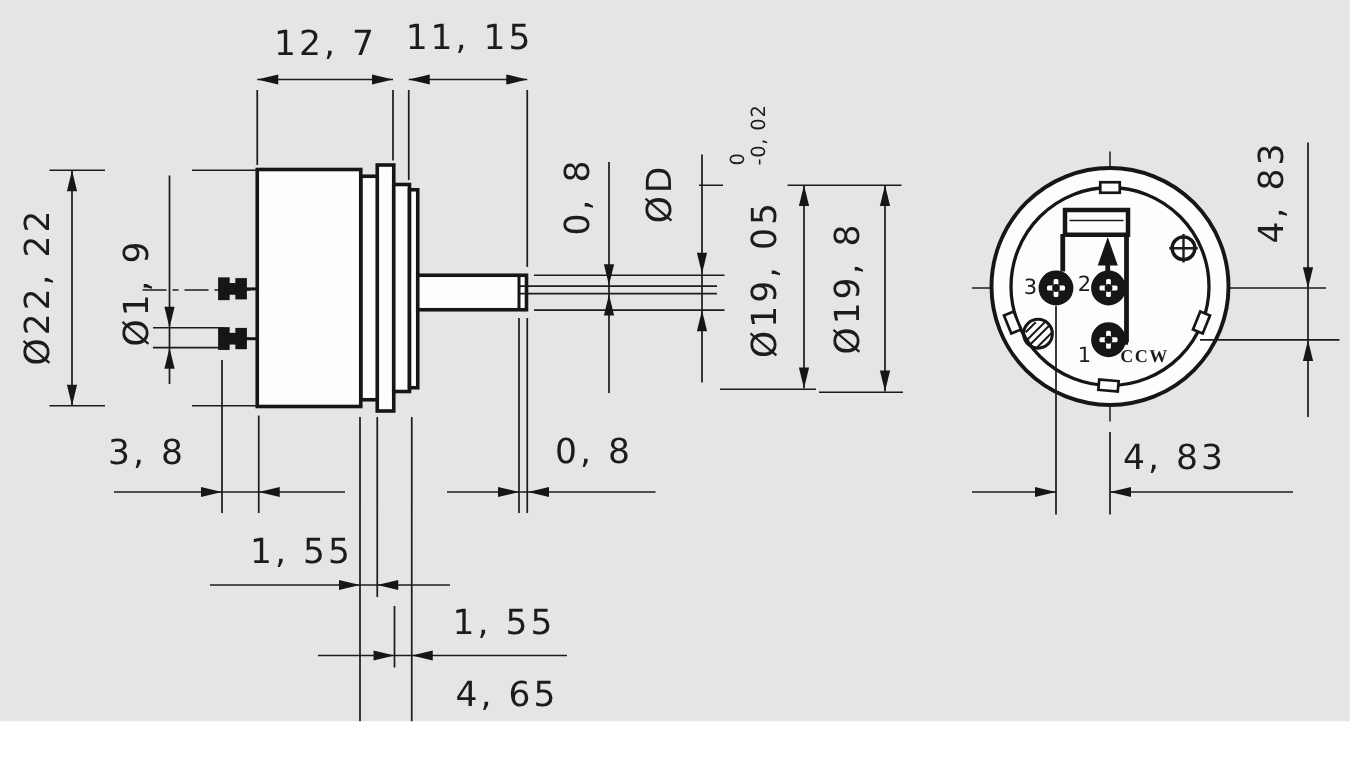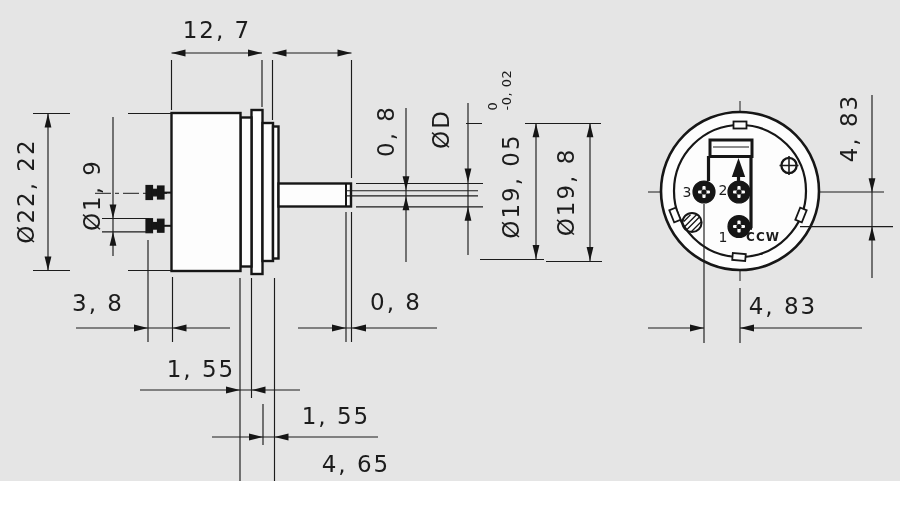--- a/index.html
+++ b/index.html
@@ -12,21 +12,21 @@
     position:absolute;white-space:nowrap;font-size:23px;letter-spacing:2px;
     color:#1c1c1c;transform:translate(-50%,-50%);line-height:1;
   }
   .rot{transform:translate(-50%,-50%) rotate(-90deg);}
   .tolbox{
     position:absolute;transform:translate(-50%,-50%) rotate(-90deg);
     display:flex;flex-direction:column;align-items:flex-start;
     font-size:13px;letter-spacing:.5px;line-height:1.1;white-space:nowrap;
   }
   .pin-num{font-size:14px;letter-spacing:0;}
-  .ccw{font-size:12px;font-weight:bold;letter-spacing:1px;}
+  .ccw{font-size:12px;font-weight:bold;letter-spacing:1px;font-family:Liberation Serif, serif;}
   svg .obj{stroke:#161616;stroke-width:2.4;fill:#fdfdfd;}
   svg .objf{stroke:#161616;stroke-width:1.2;fill:#161616;}
   svg .thin{stroke:#1c1c1c;stroke-width:1.15;fill:none;}
   svg .med{stroke:#161616;stroke-width:2;fill:none;}
   svg .thick3{stroke:#161616;stroke-width:3.2;fill:none;}
   svg .dash{stroke:#1c1c1c;stroke-width:1;fill:none;stroke-dasharray:16 4 4 4;}
   svg .arr{fill:#161616;stroke:none;}
   svg .hatch{stroke:#161616;stroke-width:1.3;fill:none;}
 </style>
 </head>
@@ -191,26 +191,27 @@
 
     <g>
       <polygon class="arr" points="872,192.2 868.6,178.2 875.4,178.2"></polygon>
       <polygon class="arr" points="872,226.6 868.6,240.6 875.4,240.6"></polygon>
       <polygon class="arr" points="704,328 690,324.6 690,331.4"></polygon>
       <polygon class="arr" points="740,328 754,324.6 754,331.4"></polygon>
     </g>
   </svg>
 
   <div class="lbl" style="left:217px;top:30px">12, 7</div>
+  <div class="lbl" style="left:313px;top:26px">11, 15</div>
   <div class="lbl rot" style="left:26px;top:191px">Ø22, 22</div>
   <div class="lbl rot" style="left:92px;top:195px">Ø1, 9</div>
   <div class="lbl" style="left:98px;top:303px">3, 8</div>
   <div class="lbl" style="left:201px;top:369px">1, 55</div>
   <div class="lbl" style="left:336px;top:416px">1, 55</div>
-  <div class="lbl" style="left:356px;top:464px">4, 65</div>
+  <div class="lbl" style="left:338px;top:464px">4, 65</div>
   <div class="lbl" style="left:396px;top:302px">0, 8</div>
   <div class="lbl rot" style="left:386px;top:131px">0, 8</div>
   <div class="lbl rot" style="left:441px;top:129px">ØD</div>
   <div class="lbl rot" style="left:511px;top:186px">Ø19, 05</div>
   <div class="tolbox" style="left:500px;top:90px">
     <span>0</span>
     <span>-0, 02</span>
   </div>
   <div class="lbl rot" style="left:566px;top:192px">Ø19, 8</div>
 

